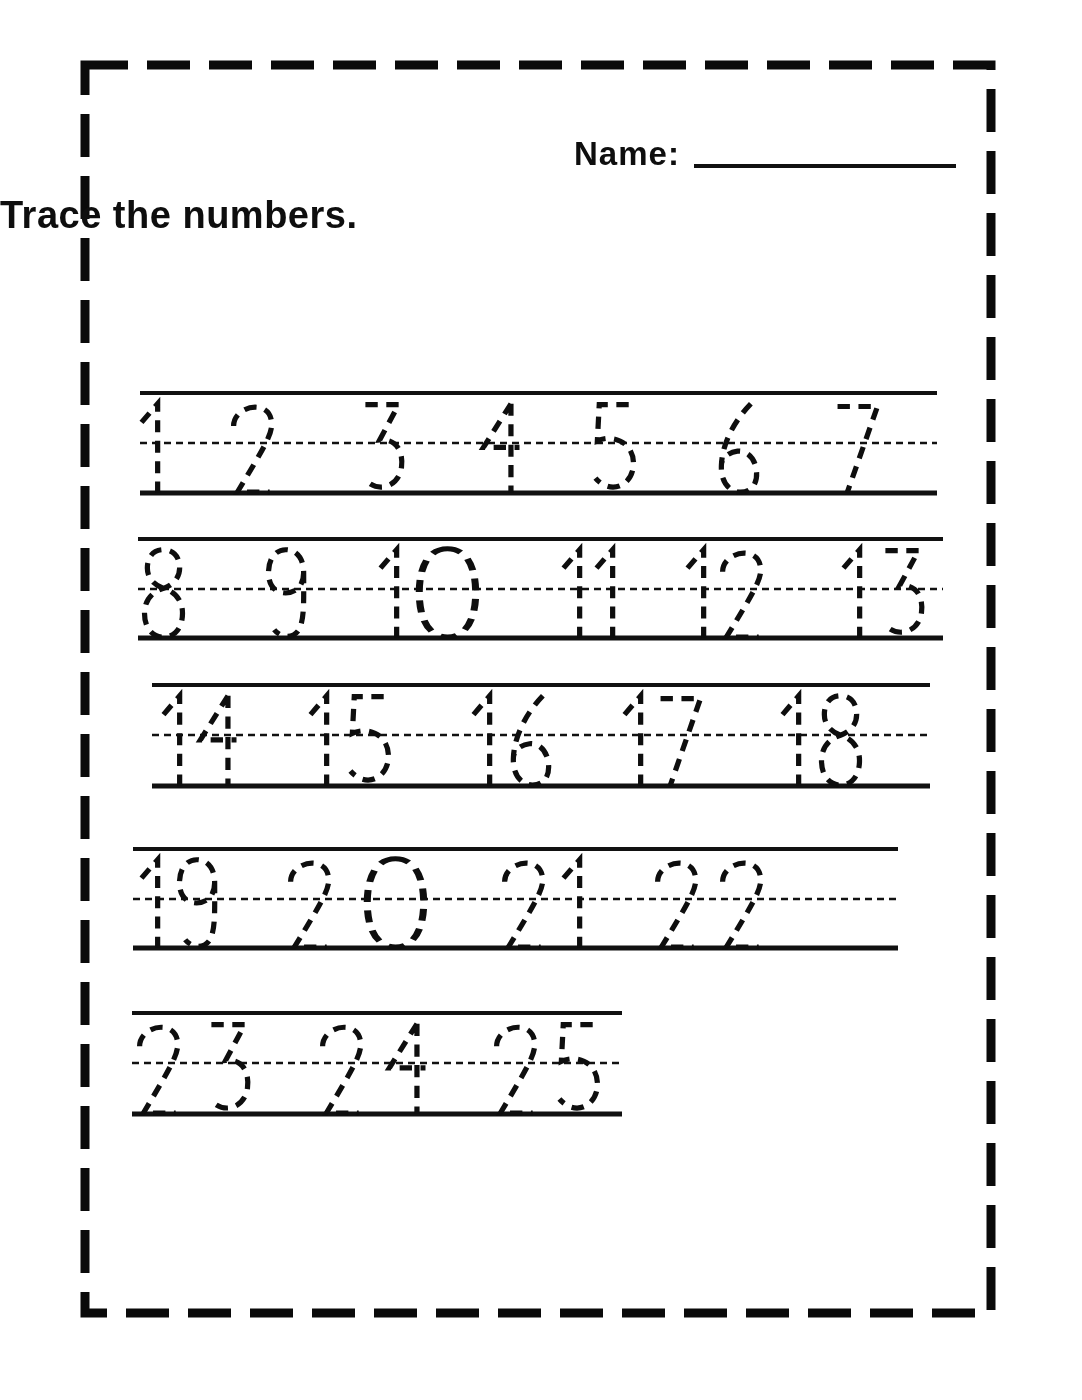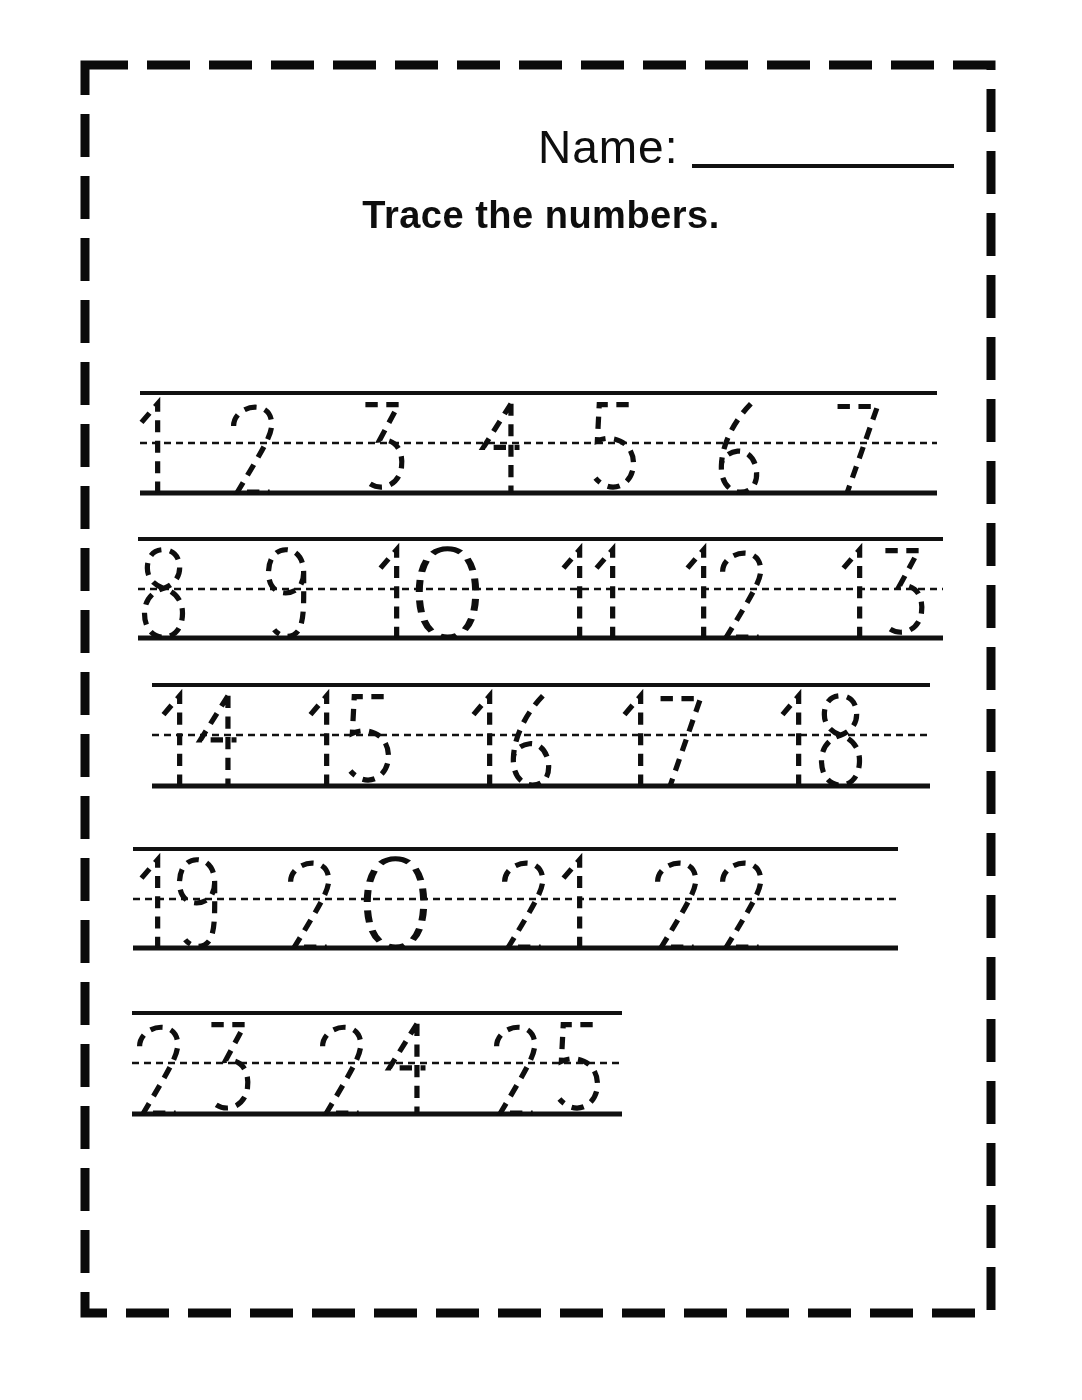--- a/index.html
+++ b/index.html
@@ -7,29 +7,30 @@
     width:1082px;height:1400px;position:relative;overflow:hidden;
     font-family:"Liberation Sans","DejaVu Sans",sans-serif;
   }
   .page{position:absolute;inset:0;background:#ffffff;}
   .frame{position:absolute;left:0;top:0;}
   .name-row{
     position:absolute;left:538px;top:110px;height:60px;
     display:flex;align-items:flex-end;white-space:nowrap;
   }
   .name-label{
-    font-size:46px;font-weight:400;color:#0e0e0e;letter-spacing:1px;
+    font-size:33px;font-weight:700;color:#0e0e0e;letter-spacing:1px;
     line-height:1;
+    margin-left:36px;
   }
   .name-line{
     display:inline-block;width:262px;height:0;border-bottom:4px solid #111;
     margin-left:14px;margin-bottom:2px;
   }
   .instruction{
-    position:absolute;left:0;top:194px;width:1082px;text-align:center;
+    position:absolute;left:0;top:194px;width:1082px;text-align:left;
     font-size:38px;font-weight:700;color:#0e0e0e;letter-spacing:0.5px;
   }
   .trace-row{position:absolute;left:0;}
   .trace-row svg{display:block;}
 </style>
 </head>
 <body>
 
 <div class="page">
 

